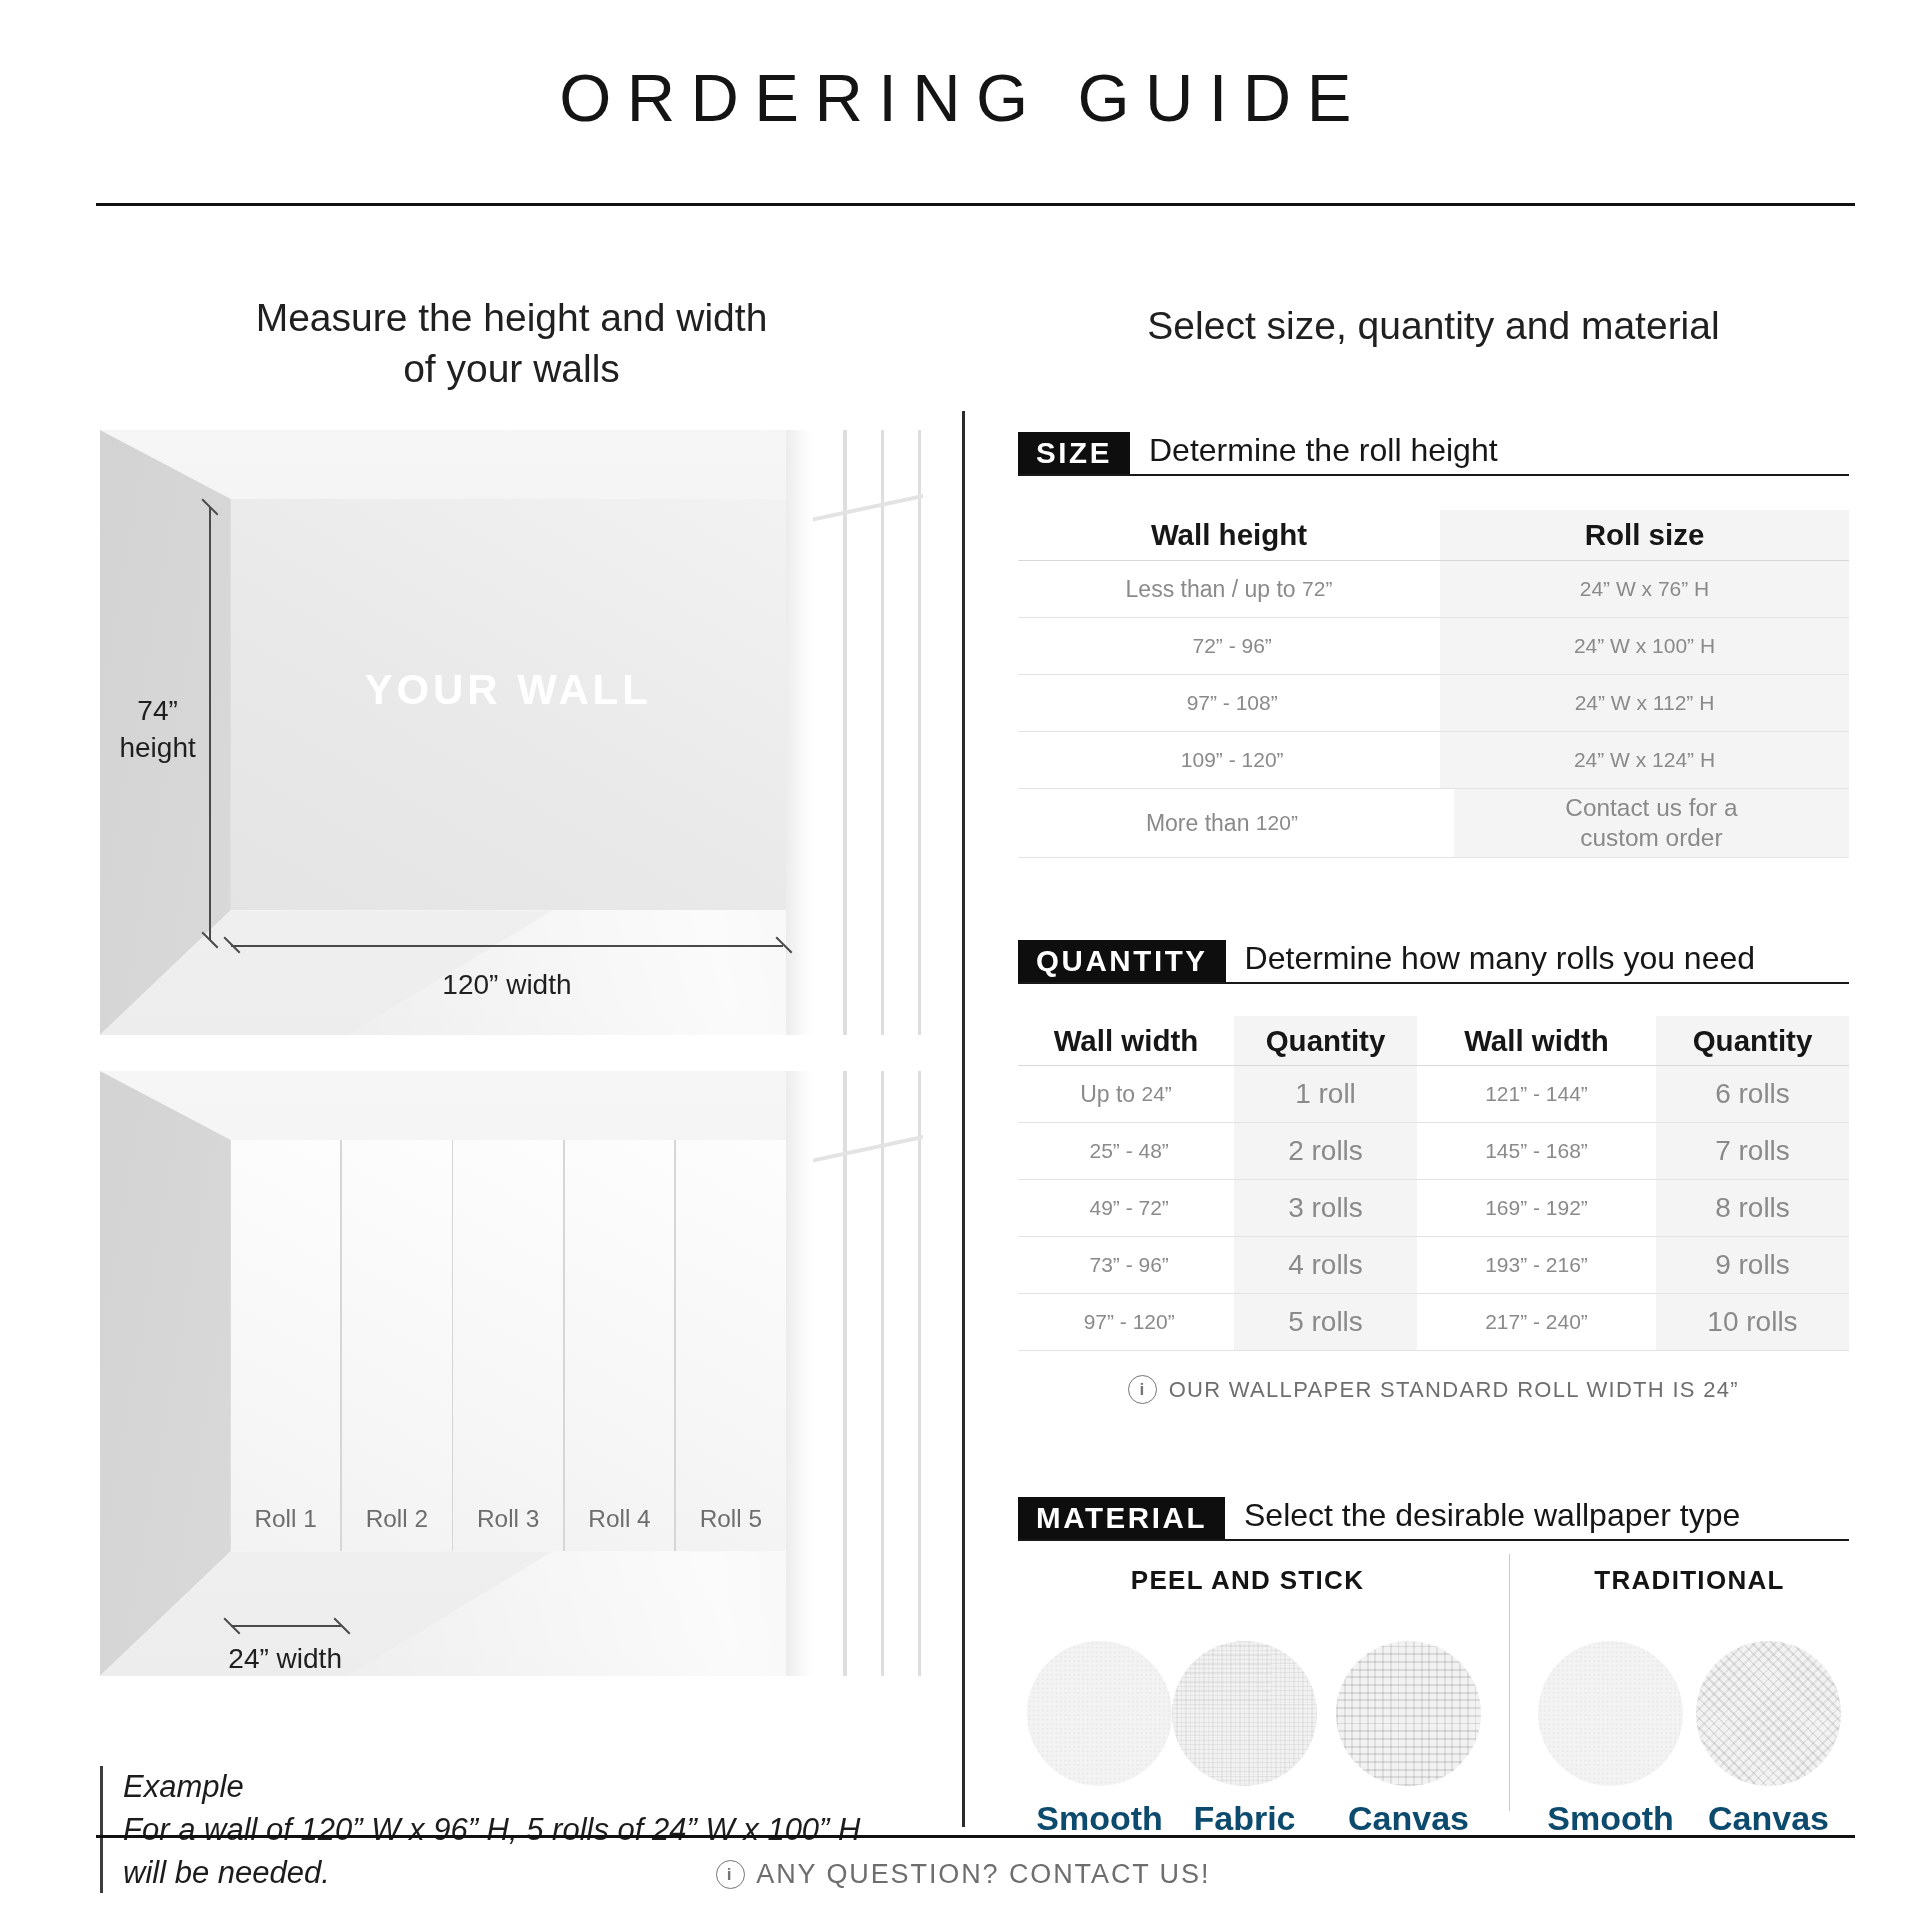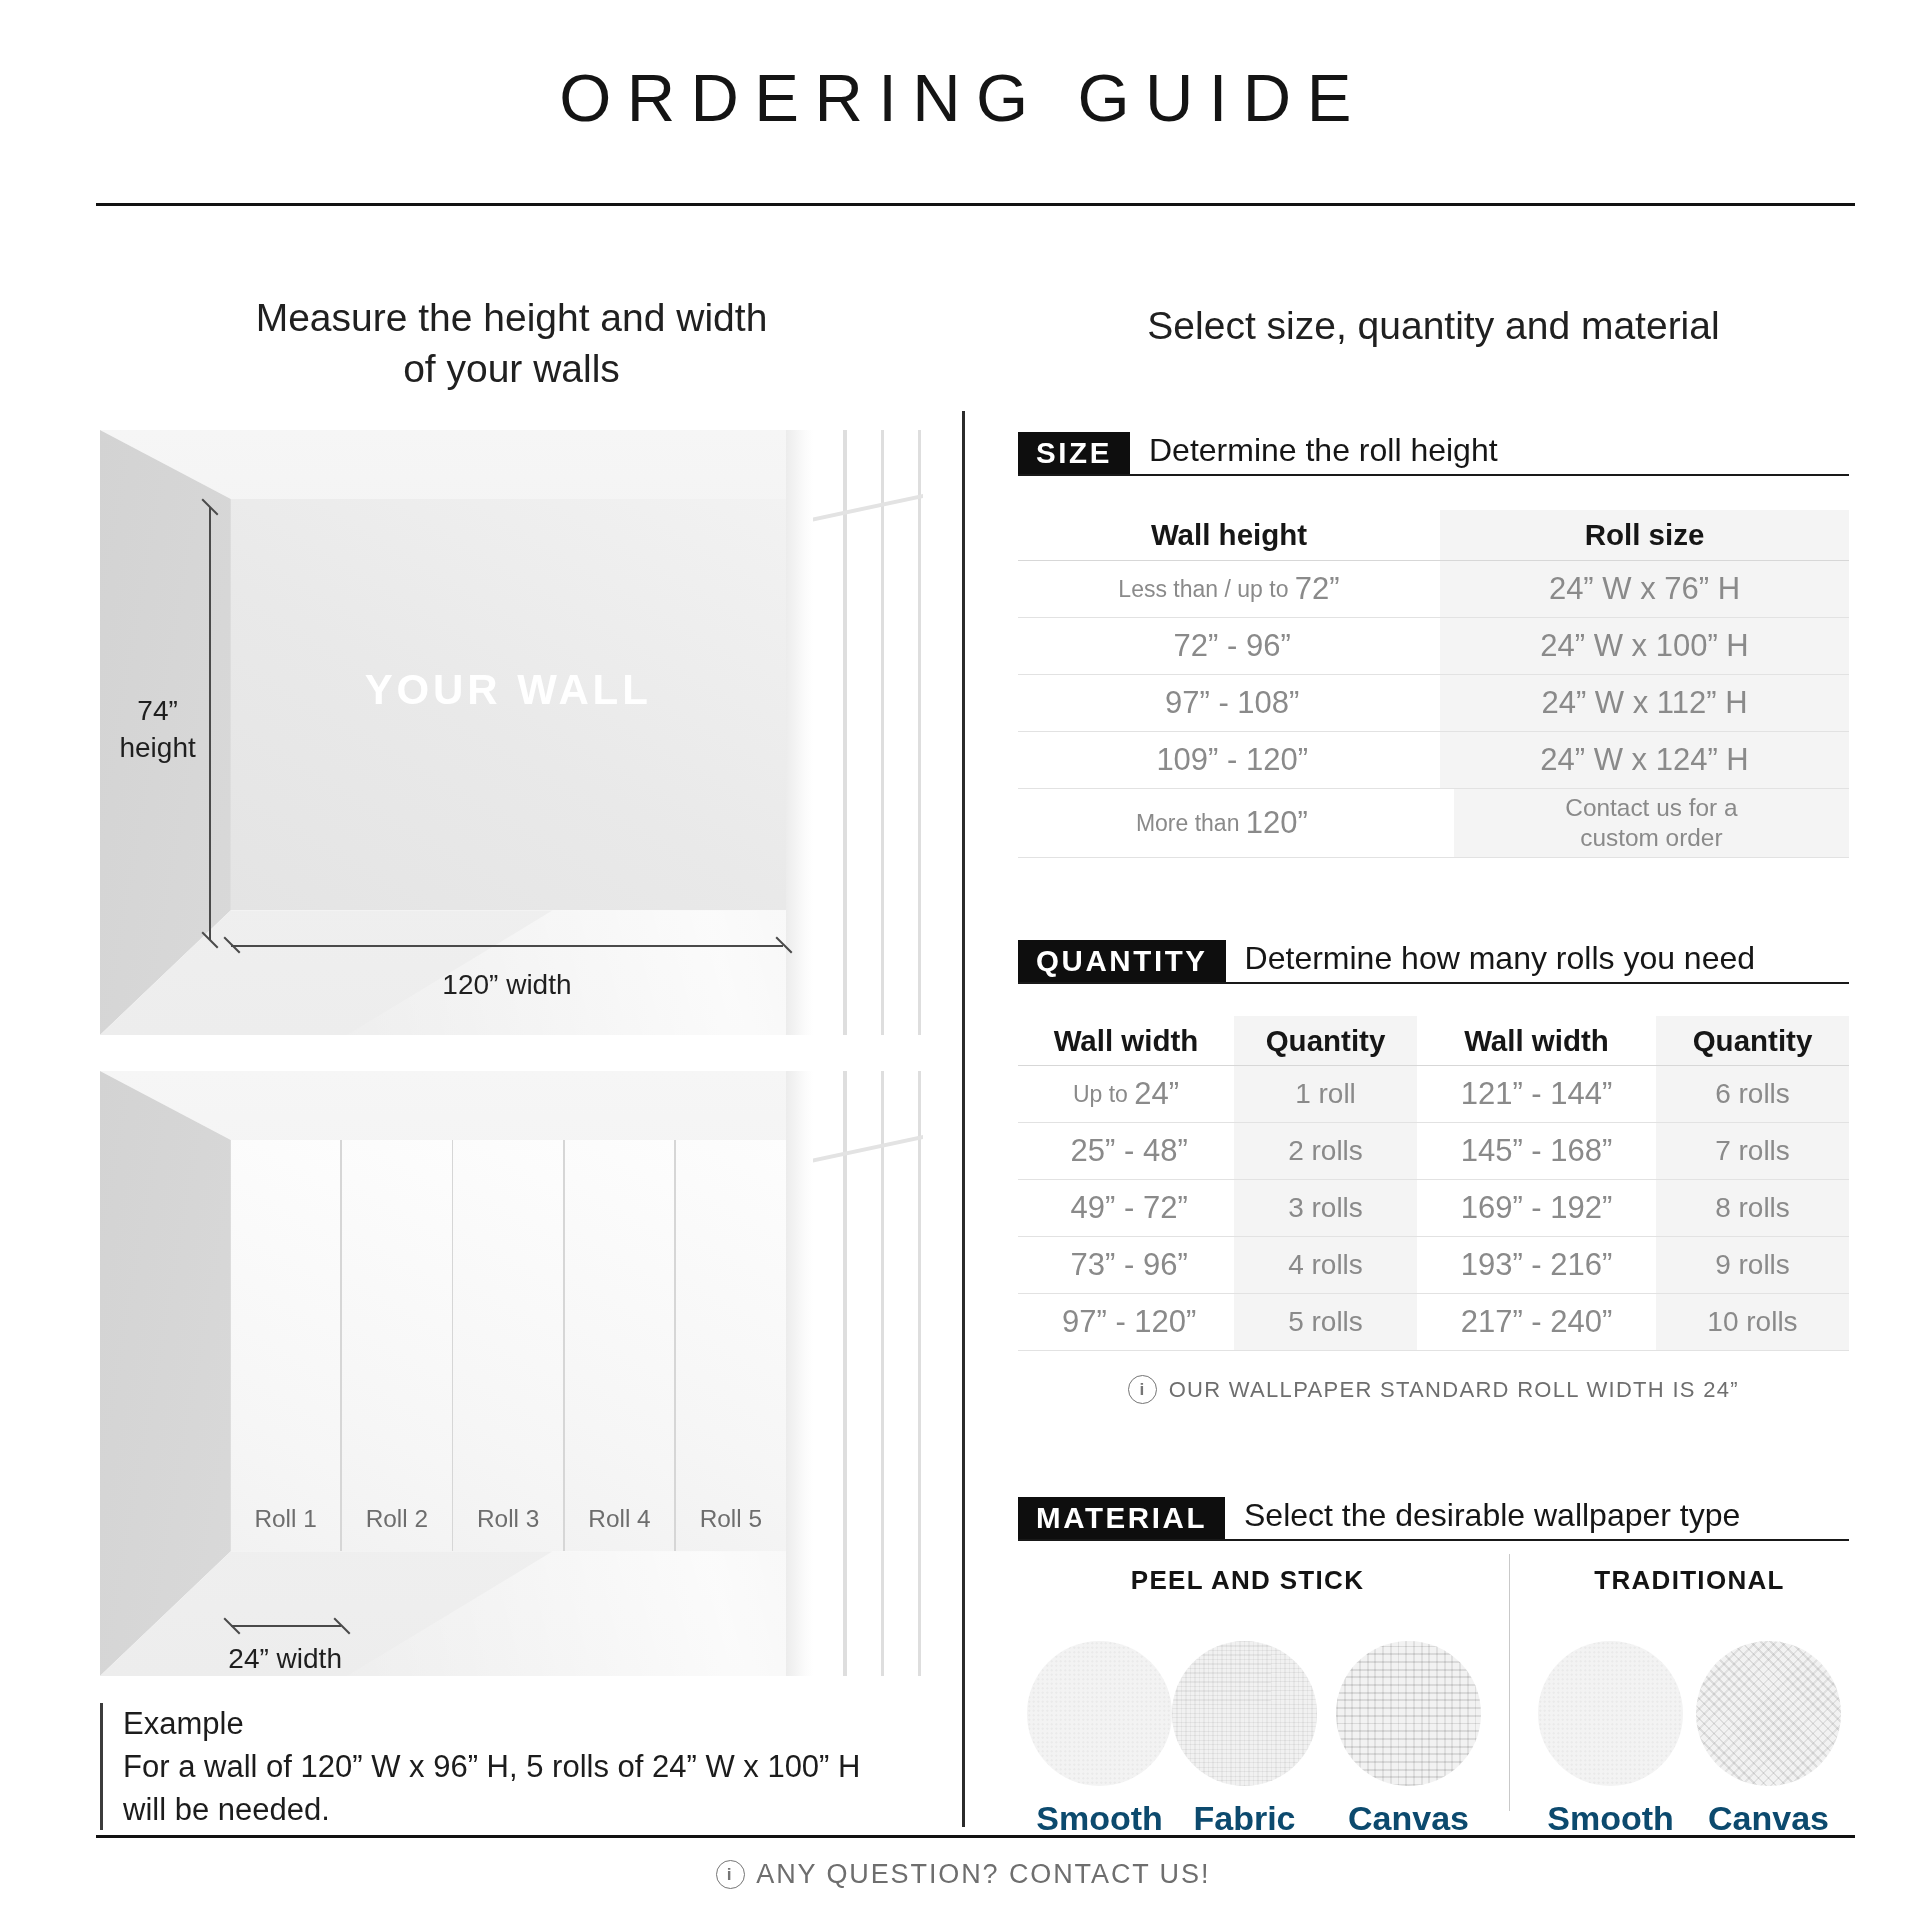--- a/index.html
+++ b/index.html
@@ -56,21 +56,21 @@
   .room2 .hdim-label{left:7.5%;top:94.2%;width:30%;}
 
   
   .panels{position:absolute;left:15.9%;top:11.4%;width:67.4%;height:68%;
           display:flex;gap:1.9px;background:#d6d6d6;}
   .panel{flex:1;position:relative;background:linear-gradient(210deg,#fdfdfd 0%,#f6f6f6 70%,#f2f2f2 100%);}
   .panel-label{position:absolute;bottom:18px;left:0;width:100%;text-align:center;
           font-size:24.4px;color:#6d6d6d;}
 
   
-  .example{position:absolute;left:100px;top:1703px;display:flex;}
+  .example{position:absolute;left:100px;top:1766px;display:flex;font-style:italic;}
   .example-bar{width:2.6px;height:127px;background:#3c3c3c;}
   .example-text{margin-left:20.5px;font-size:31px;line-height:1.38;color:#1c1c1c;}
 
   
   .sec-head{position:absolute;left:1018px;width:831px;height:48px;
             border-bottom:2.6px solid #191919;display:flex;align-items:flex-end;}
   .badge{height:42px;background:#0e0e0e;color:#ffffff;display:flex;align-items:center;
          padding:0 18px;font-size:29.5px;font-weight:700;letter-spacing:2.6px;}
   .sec-title{font-size:32px;color:#161616;margin-left:19px;padding-bottom:5.1px;white-space:nowrap;}
   .size-head{top:426px;} .qty-head{top:934px;} .mat-head{top:1491px;}
@@ -81,21 +81,21 @@
   .trow{display:flex;align-items:center;border-bottom:1.3px solid #e2e2e2;}
   .trow.hdr{border-bottom:1.3px solid #d7d7d7;}
   .cell{display:flex;align-items:center;justify-content:center;height:100%;text-align:center;}
   .hdr .cell{font-size:29.5px;font-weight:700;color:#161616;}
   .size-tbl .c1{width:422px;} .size-tbl .c2{width:409px;background:#f4f4f4;}
   .size-tbl .trow{height:56px;} .size-tbl .trow.hdr{height:50px;} .size-tbl .trow.last{height:68px;gap:28px;}
   .qty-tbl .c1{width:216px;} .qty-tbl .c2{width:183px;background:#f4f4f4;}
   .qty-tbl .c3{width:239px;} .qty-tbl .c4{width:193px;background:#f4f4f4;}
   .qty-tbl .trow{height:56px;} .qty-tbl .trow.hdr{height:49px;}
   .pre{font-size:23px;margin-right:6.4px;}
-  .val{font-size:31px;}
+  .val{font-size:21px;}
   .two-line{white-space:pre-line;font-size:24.4px;line-height:1.25;}
 
   
   .note{position:absolute;left:1018px;top:1375px;width:831px;display:flex;
         align-items:center;justify-content:center;gap:11.6px;
         font-size:22px;letter-spacing:1.3px;color:#6e6e6e;}
   .info-icon{width:27px;height:27px;border:1.9px solid #757575;border-radius:50%;
         display:inline-flex;align-items:center;justify-content:center;
         font-size:17.3px;font-weight:700;color:#757575;flex:0 0 auto;font-style:normal;}
   .footer-rule{position:absolute;left:96px;top:1835px;width:1759px;height:2.6px;background:#111;}

